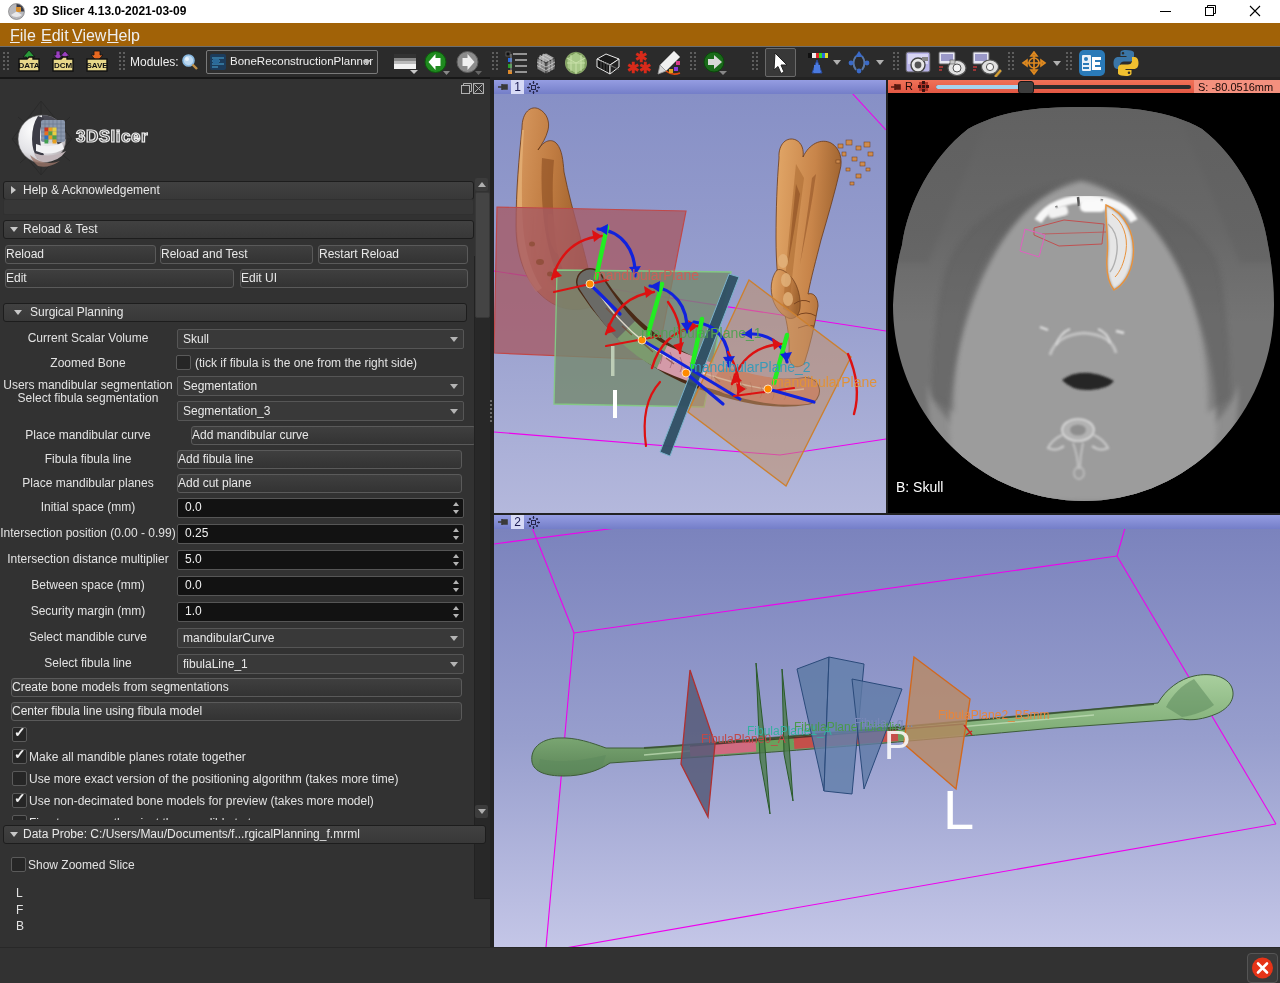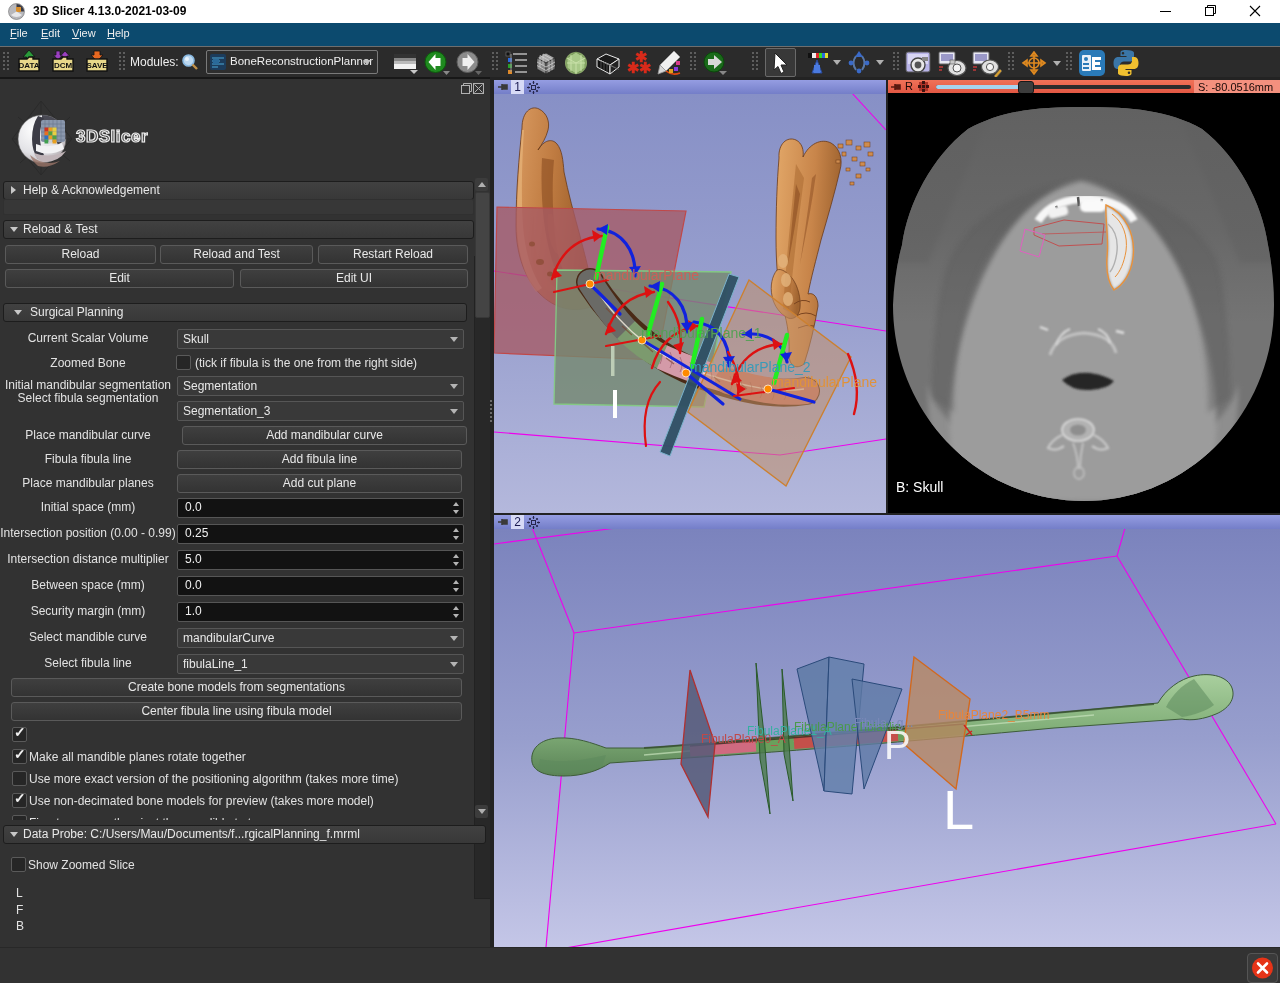--- a/index.html
+++ b/index.html
@@ -3,31 +3,31 @@
 <meta charset="utf-8">
 <style>
 html,body{margin:0;padding:0;}
 body{width:1280px;height:983px;overflow:hidden;background:#323232;font-family:"Liberation Sans",sans-serif;}
 #app{position:absolute;left:0;top:0;width:1280px;height:983px;}
 .abs{position:absolute;}
 
 #titlebar{left:0;top:0;width:1280px;height:23px;background:#ffffff;color:#000;font-size:12px;}
 #titletext{left:33px;top:4px;font-weight:bold;}
 
-#menubar{left:0;top:23px;width:1280px;height:23px;background:#0c4a6e;border-bottom:1px solid #6e6e6e;color:#eee;font-size:11px;}
+#menubar{left:0;top:23px;width:1280px;height:23px;background:#a16207;border-bottom:1px solid #6e6e6e;color:#eee;font-size:16px;}
 .menuitem{position:absolute;top:4px;}
 
 #toolbar{left:0;top:47px;width:1280px;height:30px;background:#2b2b2b;border-bottom:2px solid #171717;color:#eee;font-size:12px;}
 
 #panel{left:0;top:79px;width:490px;height:868px;background:#323232;}
 .hdr{position:absolute;left:3px;width:469px;height:17px;background:linear-gradient(#414141,#383838);border:1px solid #1d1d1d;border-radius:3px;color:#e8e8e8;font-size:12px;}
 .hdr .t{position:absolute;left:19px;top:1px;}
 .arrow-r{position:absolute;left:7px;top:4px;width:0;height:0;border-left:5px solid #c8c8c8;border-top:4px solid transparent;border-bottom:4px solid transparent;}
 .arrow-d{position:absolute;left:6px;top:6px;width:0;height:0;border-top:5px solid #c8c8c8;border-left:4px solid transparent;border-right:4px solid transparent;}
-.btn{position:absolute;height:17px;background:linear-gradient(#3f3f3f,#333333);border:1px solid #5a5a5a;border-radius:3px;color:#e8e8e8;font-size:12px;text-align:center;}
+.btn{position:absolute;height:17px;background:linear-gradient(#3f3f3f,#333333);border:1px solid #5a5a5a;border-radius:3px;color:#e8e8e8;font-size:12px;}
 .btn span{position:relative;top:1px;}
 .lbl{position:absolute;width:176px;text-align:center;color:#e2e2e2;font-size:12px;}
 .combo{position:absolute;left:177px;width:285px;height:18px;background:#393939;border:1px solid #565656;border-radius:2px;color:#e8e8e8;font-size:12px;}
 .combo .t{position:absolute;left:5px;top:2px;}
 .combo .a{position:absolute;right:5px;top:7px;width:0;height:0;border-top:5px solid #b4b4b4;border-left:4px solid transparent;border-right:4px solid transparent;}
 .spin{position:absolute;left:177px;width:285px;height:18px;background:#121212;border:1px solid #565656;border-radius:2px;color:#f0f0f0;font-size:12px;}
 .spin .t{position:absolute;left:7px;top:1px;}
 .spin .up{position:absolute;right:4px;top:3px;width:0;height:0;border-bottom:4px solid #b4b4b4;border-left:3.5px solid transparent;border-right:3.5px solid transparent;}
 .spin .dn{position:absolute;right:4px;bottom:3px;width:0;height:0;border-top:4px solid #b4b4b4;border-left:3.5px solid transparent;border-right:3.5px solid transparent;}
 .cb{position:absolute;width:13px;height:13px;background:#262626;border:1px solid #5a5a5a;border-radius:2px;}
@@ -429,32 +429,32 @@
       </div>
 
     <div class="lbl" style="top:252px">Current Scalar Volume</div>
     <div class="combo" style="top:250px">
         <div class="t">Skull</div>
         <div class="a"></div>
       </div>
     <div class="lbl" style="top:277px">Zoomed Bone</div>
     <div class="cb" style="left:176px;top:276px"></div>
     <div class="cbl" style="left:195px;top:277px">(tick if fibula is the one from the right side)</div>
-    <div class="lbl" style="top:299px">Initial mandibular segmentation</div>
+    <div class="lbl" style="top:299px">Users mandibular segmentation</div>
     <div class="combo" style="top:297px">
         <div class="t">Segmentation</div>
         <div class="a"></div>
       </div>
     <div class="lbl" style="top:312px">Select fibula segmentation</div>
     <div class="combo" style="top:322px">
         <div class="t">Segmentation_3</div>
         <div class="a"></div>
       </div>
     <div class="lbl" style="top:349px">Place mandibular curve</div>
-    <div class="btn" style="left:182px;top:347px;width:283px"><span>Add mandibular curve</span></div>
+    <div class="btn" style="left:191px;top:347px;width:283px"><span>Add mandibular curve</span></div>
     <div class="lbl" style="top:373px">Fibula fibula line</div>
     <div class="btn" style="left:177px;top:371px;width:283px"><span>Add fibula line</span></div>
     <div class="lbl" style="top:397px">Place mandibular planes</div>
     <div class="btn" style="left:177px;top:395px;width:283px"><span>Add cut plane</span></div>
     <div class="lbl" style="top:421px">Initial space (mm)</div>
     <div class="spin" style="top:419px">
         <div class="t">0.0</div>
         <div class="up"></div>
         <div class="dn"></div>
       </div>

